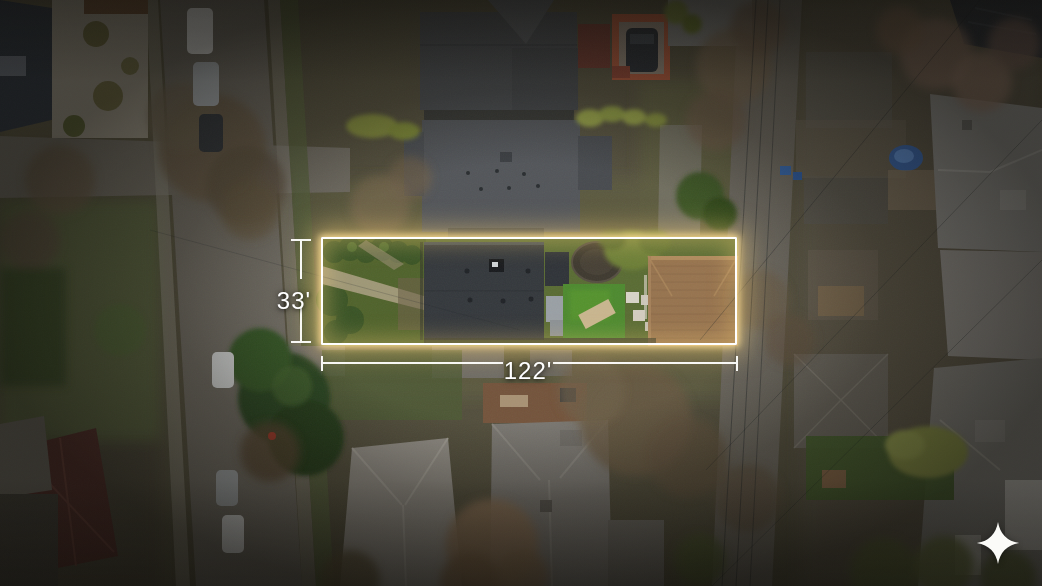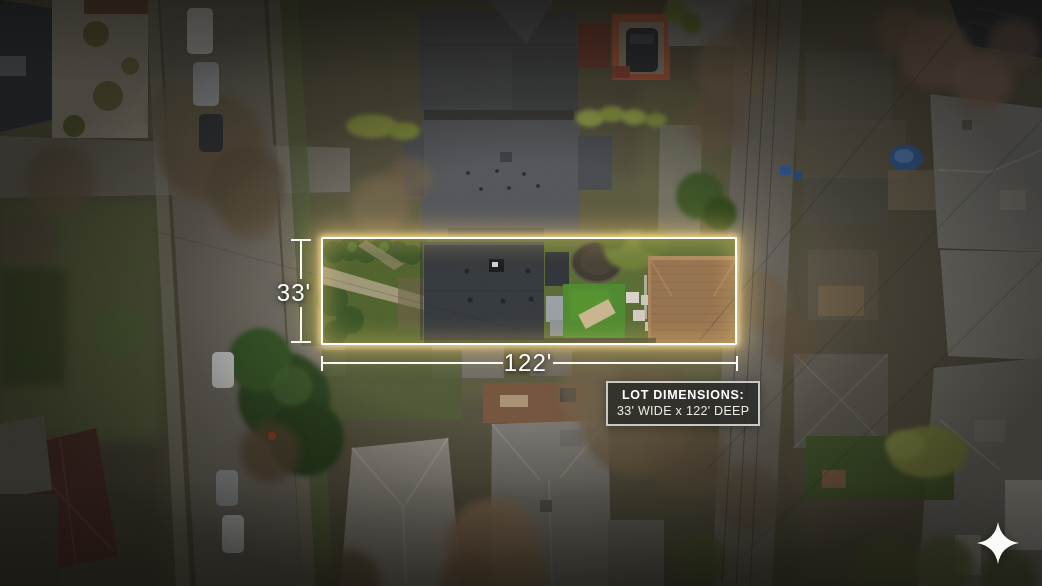--- a/index.html
+++ b/index.html
@@ -22,21 +22,21 @@
     box-shadow:
       0 0 26px 7px rgba(255,213,120,.55),
       0 0 7px 2px rgba(255,231,166,.9),
       inset 0 0 22px 4px rgba(255,213,120,.38);
     border-radius:1px;
   }
   .dims{position:absolute;left:0;top:0;width:1042px;height:586px;pointer-events:none;}
   .dim-label{
     position:absolute;transform:translate(-50%,-50%);
     color:var(--dimension-text,#ffffff);font-size:24px;font-weight:500;letter-spacing:1px;
-    text-shadow:0 1px 4px rgba(0,0,0,.7), 0 0 10px rgba(0,0,0,.35);white-space:nowrap;
+    text-shadow:0 1px 4px rgba(0,0,0,.7), 0 0 10px rgba(0,0,0,.35);white-space:nowrap;margin-top:8px;
   }
   .dim-w{left:294px;top:293px;}
   .dim-d{left:528px;top:363px;text-align:center;}
   .info-box{
     position:absolute;left:606px;top:381px;
     background:var(--info-bg,rgba(40,40,38,.80));
     border:2px solid var(--info-border,#c8c8c5);
     padding:5px 9px 6px 9px;text-align:center;color:#fff;
     box-shadow:0 2px 10px rgba(0,0,0,.35);
   }
@@ -373,22 +373,18 @@
         <line x1="553" y1="363" x2="737" y2="363"></line>
         <line x1="322" y1="356" x2="322" y2="371"></line>
         <line x1="737" y1="356" x2="737" y2="371"></line>
       </g>
     </g>
   </svg>
 
   <div class="dim-label dim-w">33'</div>
   <div class="dim-label dim-d">122'</div>
 
-  <div class="info-box">
-    <div class="info-title">LOT DIMENSIONS:</div>
-    <div class="info-sub">33' WIDE x 122' DEEP</div>
-  </div>
 
   <svg class="sparkle" viewBox="0 0 100 100">
     <path d="M50 2 Q57 43 98 50 Q57 57 50 98 Q43 57 2 50 Q43 43 50 2 Z" fill="#fbfbf8"></path>
   </svg>
 
 </div>
 
 </body></html>

